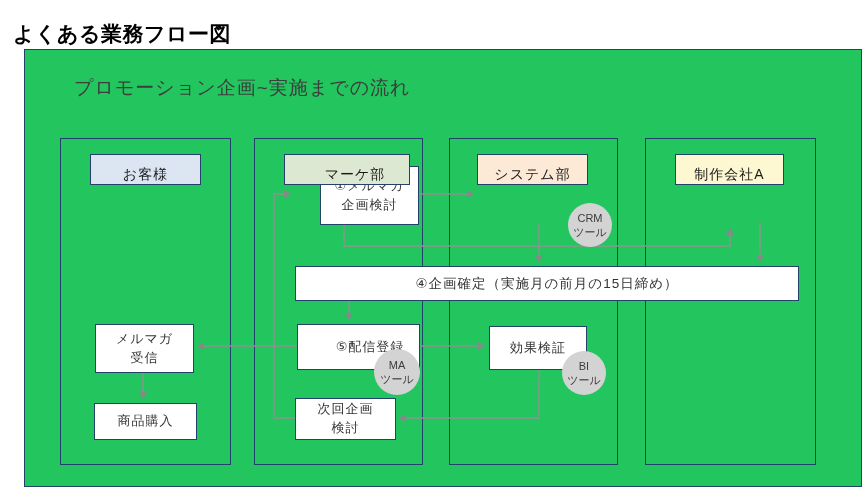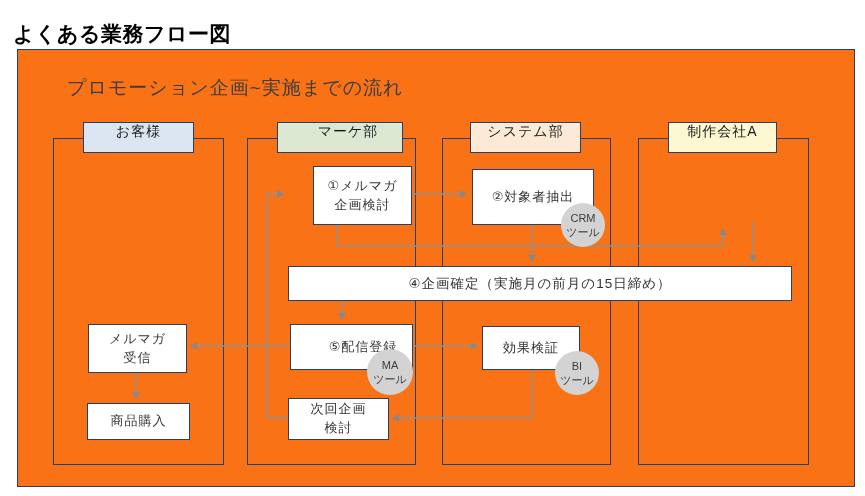--- a/index.html
+++ b/index.html
@@ -5,34 +5,34 @@
   html,body{margin:0;padding:0;background:#ffffff;}
   .stage{
     position:relative;width:865px;height:496px;background:#ffffff;overflow:hidden;
     font-family:"Liberation Sans","DejaVu Sans",sans-serif;color:#262626;
   }
   .page-title{
     position:absolute;left:13px;top:20px;font-size:21px;font-weight:bold;color:#000000;
     letter-spacing:0.5px;white-space:nowrap;
   }
   .frame{
-    position:absolute;left:17px;top:49px;width:836px;height:436px;
-    border:1.6px solid #24416b;background:#f97316;
+    position:absolute;left:24px;top:49px;width:836px;height:436px;
+    border:1.6px solid #24416b;background:#22c55e;
   }
   .subtitle{
     position:absolute;left:49px;top:25px;font-size:19px;color:#3d3d3d;
     letter-spacing:1px;white-space:nowrap;
   }
   .lane{
     position:absolute;border:1.5px solid #24416b;background:transparent;z-index:1;
   }
   .lane-header{
     position:absolute;height:29px;border:1.6px solid #24416b;z-index:5;
-    display:flex;align-items:flex-start;justify-content:center;
-    font-size:14px;color:#1a1a1a;letter-spacing:1px;white-space:nowrap;
+    display:flex;align-items:flex-end;justify-content:center;
+    font-size:14px;color:#1a1a1a;letter-spacing:1px;white-space:nowrap;margin-top:32px;
   }
   .connectors{position:absolute;left:0;top:0;width:865px;height:496px;z-index:2;pointer-events:none;}
   .node{
     position:absolute;background:#ffffff;border:1.5px solid #24416b;z-index:3;
     display:flex;align-items:center;justify-content:center;text-align:center;
     font-size:13px;line-height:1.45;color:#333333;white-space:pre-line;letter-spacing:1px;
   }
   .tool-badge{
     position:absolute;border-radius:50%;background:#d3d3d3;z-index:4;
     display:flex;align-items:center;justify-content:center;text-align:center;
@@ -92,21 +92,20 @@
         <path d="M285,345 L186,345" marker-end="url(#arr)"></path>
         <path d="M383,345 L472,345" marker-end="url(#arr)"></path>
         <path d="M131,370 L131,397" marker-end="url(#arr)"></path>
         <path d="M527,367 L527,417 L388,417" marker-end="url(#arr)"></path>
         <path d="M283,417 L262,417 L262,193 L278,193" marker-end="url(#arr)"></path>
       </g>
     </svg>
 
     <div class="node n-step1">①メルマガ
 企画検討</div>
-    <div class="node n-step2">②対象者抽出</div>
     <div class="node n-step4">④企画確定（実施月の前月の15日締め）</div>
     <div class="node n-step5">⑤配信登録</div>
     <div class="node n-kouka">効果検証</div>
     <div class="node n-jikai">次回企画
 検討</div>
     <div class="node n-jushin">メルマガ
 受信</div>
     <div class="node n-kounyu">商品購入</div>
 
     <div class="tool-badge t-crm">CRM

